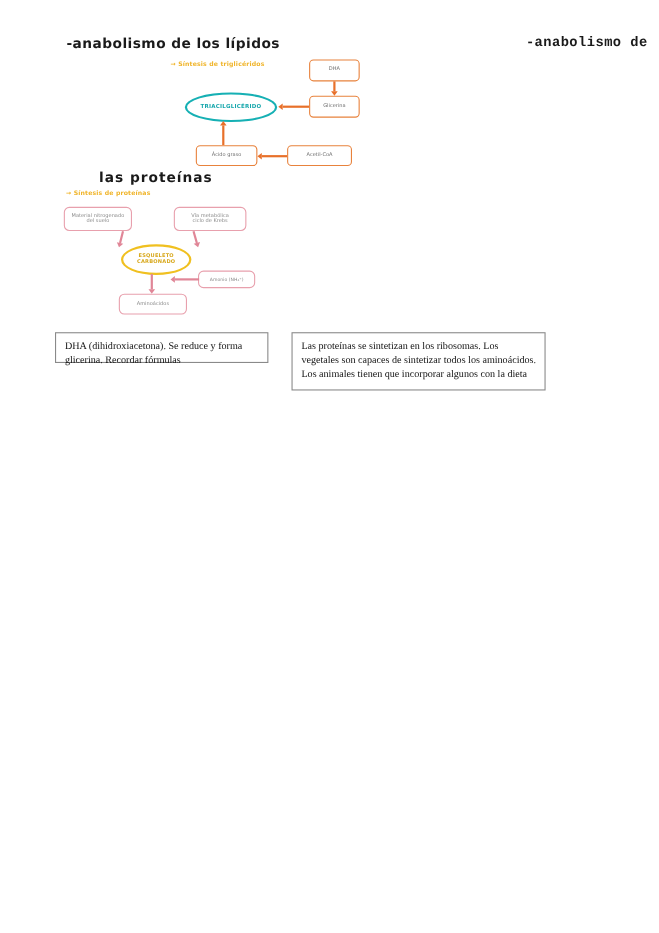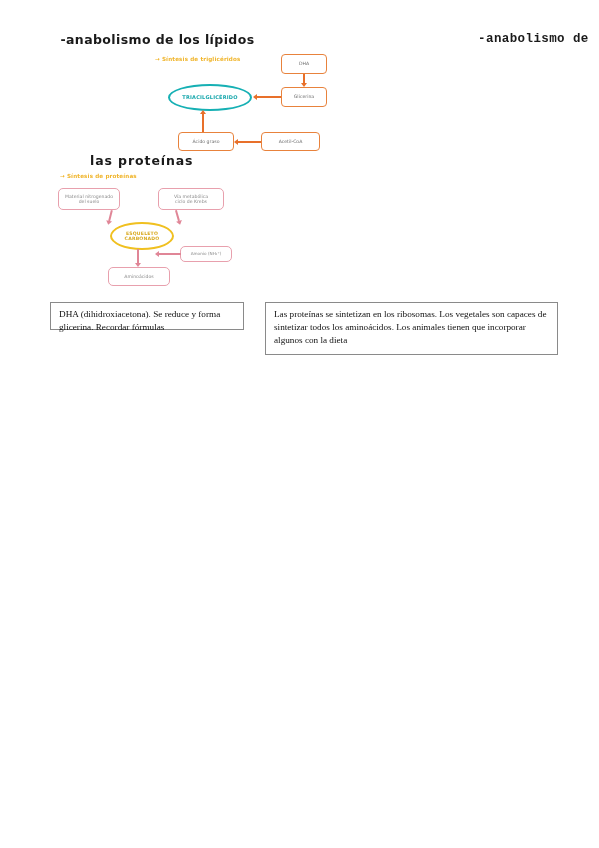--- a/index.html
+++ b/index.html
@@ -150,21 +150,21 @@
     box-sizing: border-box;
     border: 1px solid #8a8a8a;
     background: #ffffff;
     font-family: "Liberation Serif", serif;
     font-size: 9.2px;
     line-height: 1.42;
     color: #111;
     padding: 5px 7px 5px 8px;
   }
   #note-left  { left: 50px;  top: 302px; width: 194px; height: 28px; }
-  #note-right { left: 265px; top: 302px; width: 293px; height: 53px; }
+  #note-right { left: 265px; top: 302px; width: 231px; height: 53px; }
 </style>
 </head>
 <body>
 
 <div class="page">
 
   <div class="heading-row">
     <div class="bullet-head" id="head-left">
       <span class="dash">-</span><span>anabolismo de los lípidos</span>
     </div>

